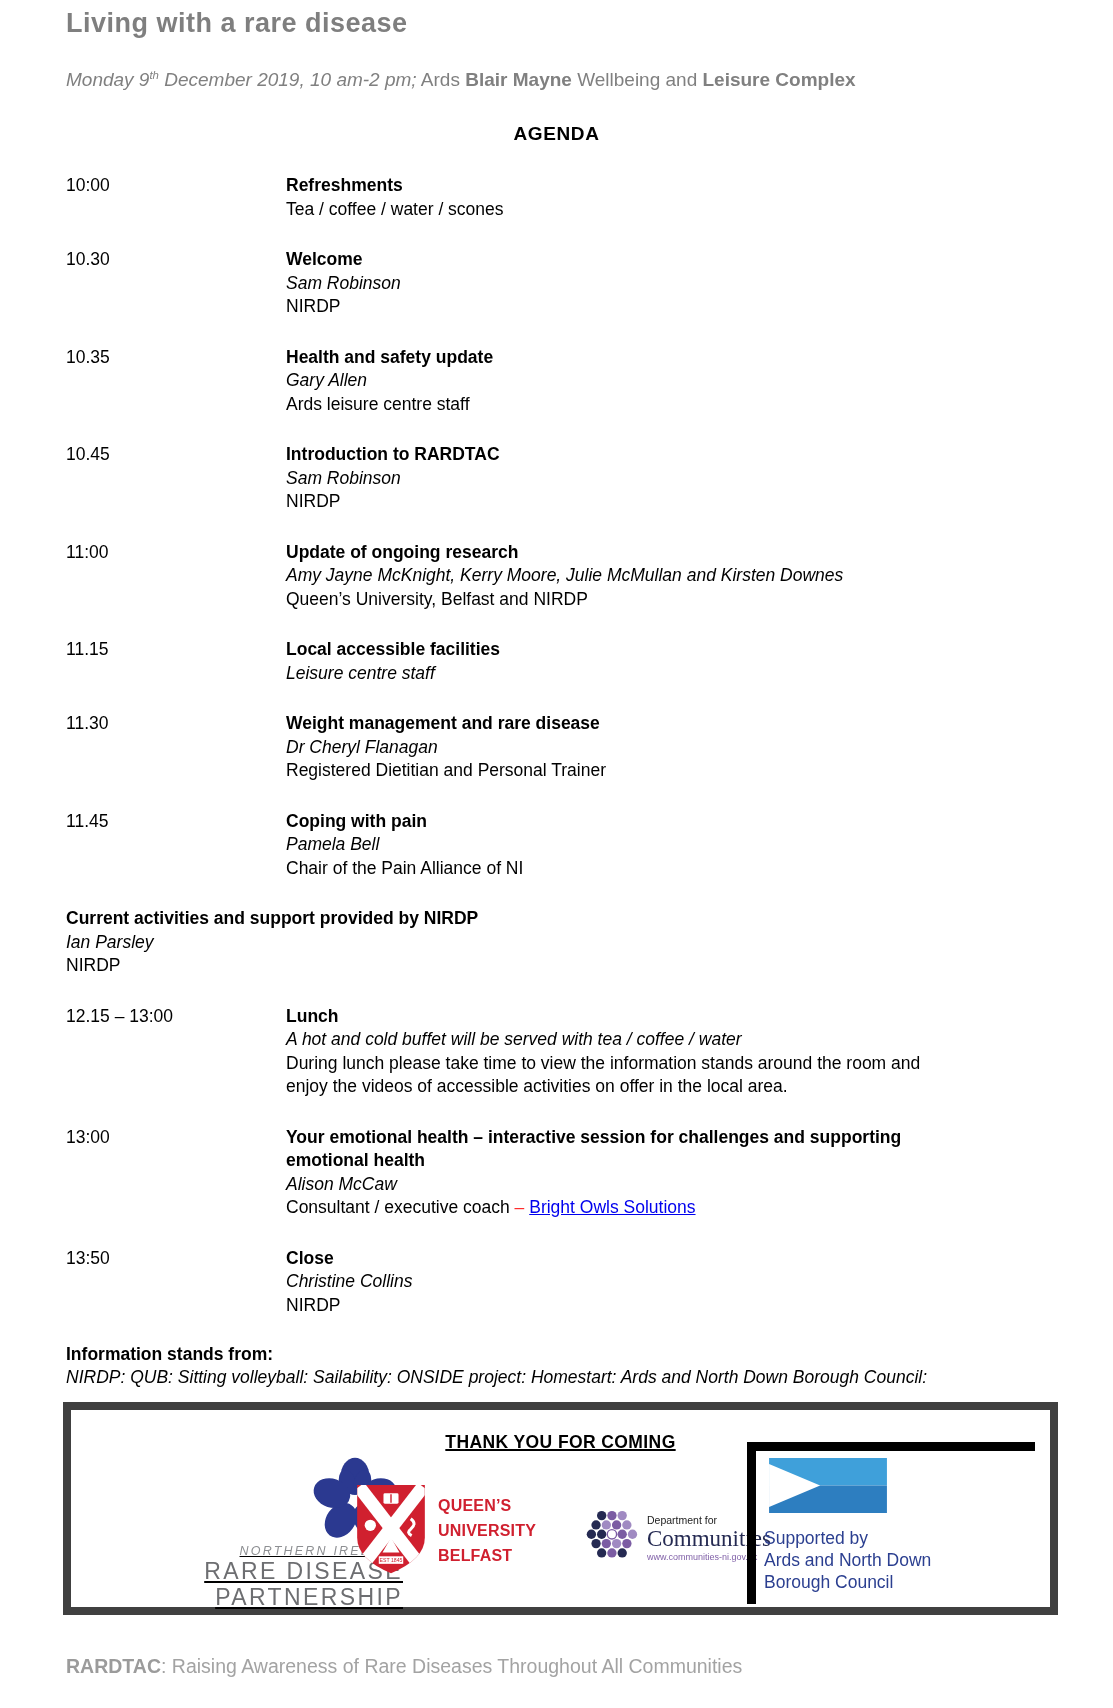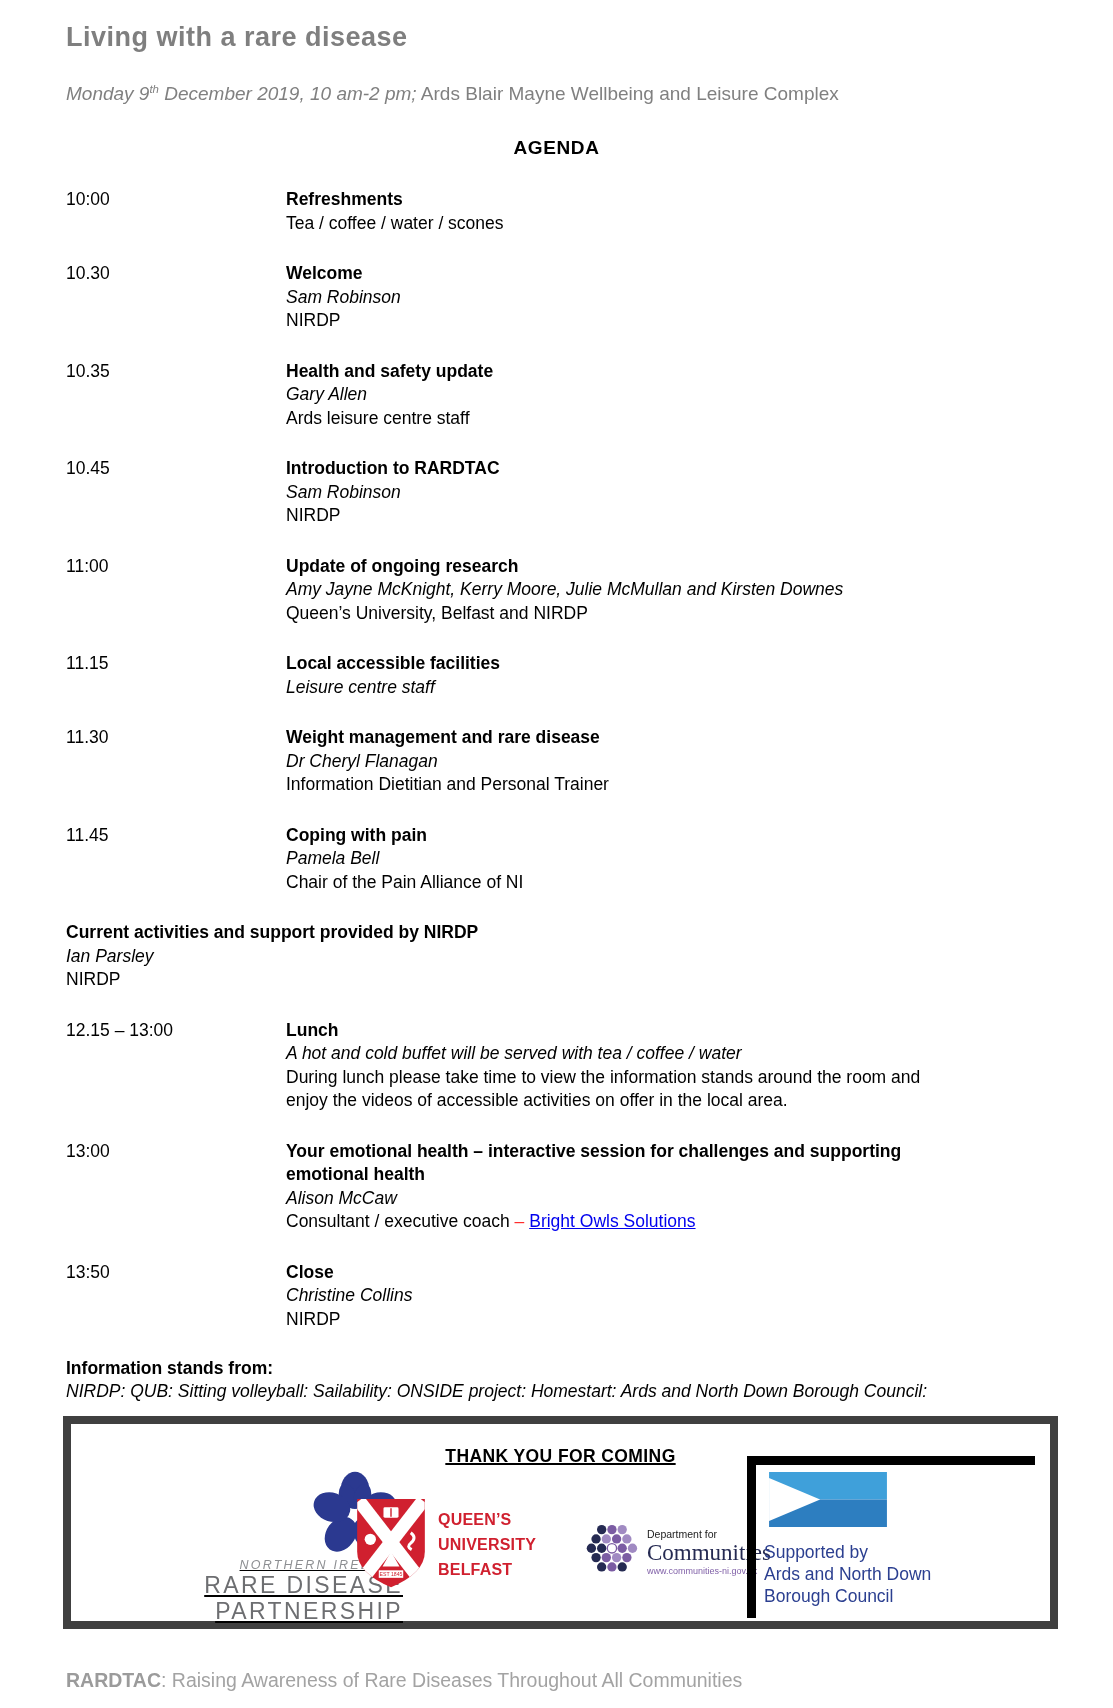--- a/index.html
+++ b/index.html
@@ -1,29 +1,29 @@
 <!DOCTYPE html>
 <html><head>
 <meta charset="utf-8">
 <style>
   html,body{margin:0;padding:0;background:#ffffff;}
   body{
     width:1113px;height:1708px;position:relative;
     font-family:"Liberation Sans",sans-serif;color:#000;
     -webkit-font-smoothing:antialiased;
   }
-  .page{padding:16px 66px 0 66px;}
+  .page{padding:2px 66px 0 66px;}
 
   .doc-title{
     margin:6px 0 0 0;font-size:27px;font-weight:bold;color:#7f7f7f;letter-spacing:.5px;
   }
   .doc-subtitle{
     margin-top:30px;font-size:19px;color:#808080;
   }
-  .doc-subtitle .b{font-weight:normal;text-align:center;}
+  .doc-subtitle .b{font-weight:bold;text-align:center;}
   .it{font-style:italic;}
   .b{font-weight:bold;}
   .sup{vertical-align:super;font-size:60%;}
 
   .agenda-heading{
     margin-top:32px;text-align:center;font-weight:bold;font-size:19px;letter-spacing:.6px;color:#000;
   }
 
   .agenda{margin-top:29px;}
   .row{display:flex;margin-bottom:27px;}
@@ -149,21 +149,21 @@
           </div>
     </div>
   </div>
 
   <div class="row">
     <div class="time">11.30</div>
     <div class="desc">
       <div class="title">Weight management and rare disease</div>
       <div class="lines">
             <div class="line"><span class="it">Dr Cheryl Flanagan</span></div>
-            <div class="line"><span>Information Dietitian and Personal Trainer</span></div>
+            <div class="line"><span>Registered Dietitian and Personal Trainer</span></div>
           </div>
     </div>
   </div>
 
   <div class="row">
     <div class="time">11.45</div>
     <div class="desc">
       <div class="title">Coping with pain</div>
       <div class="lines">
             <div class="line"><span class="it">Pamela Bell</span></div>

